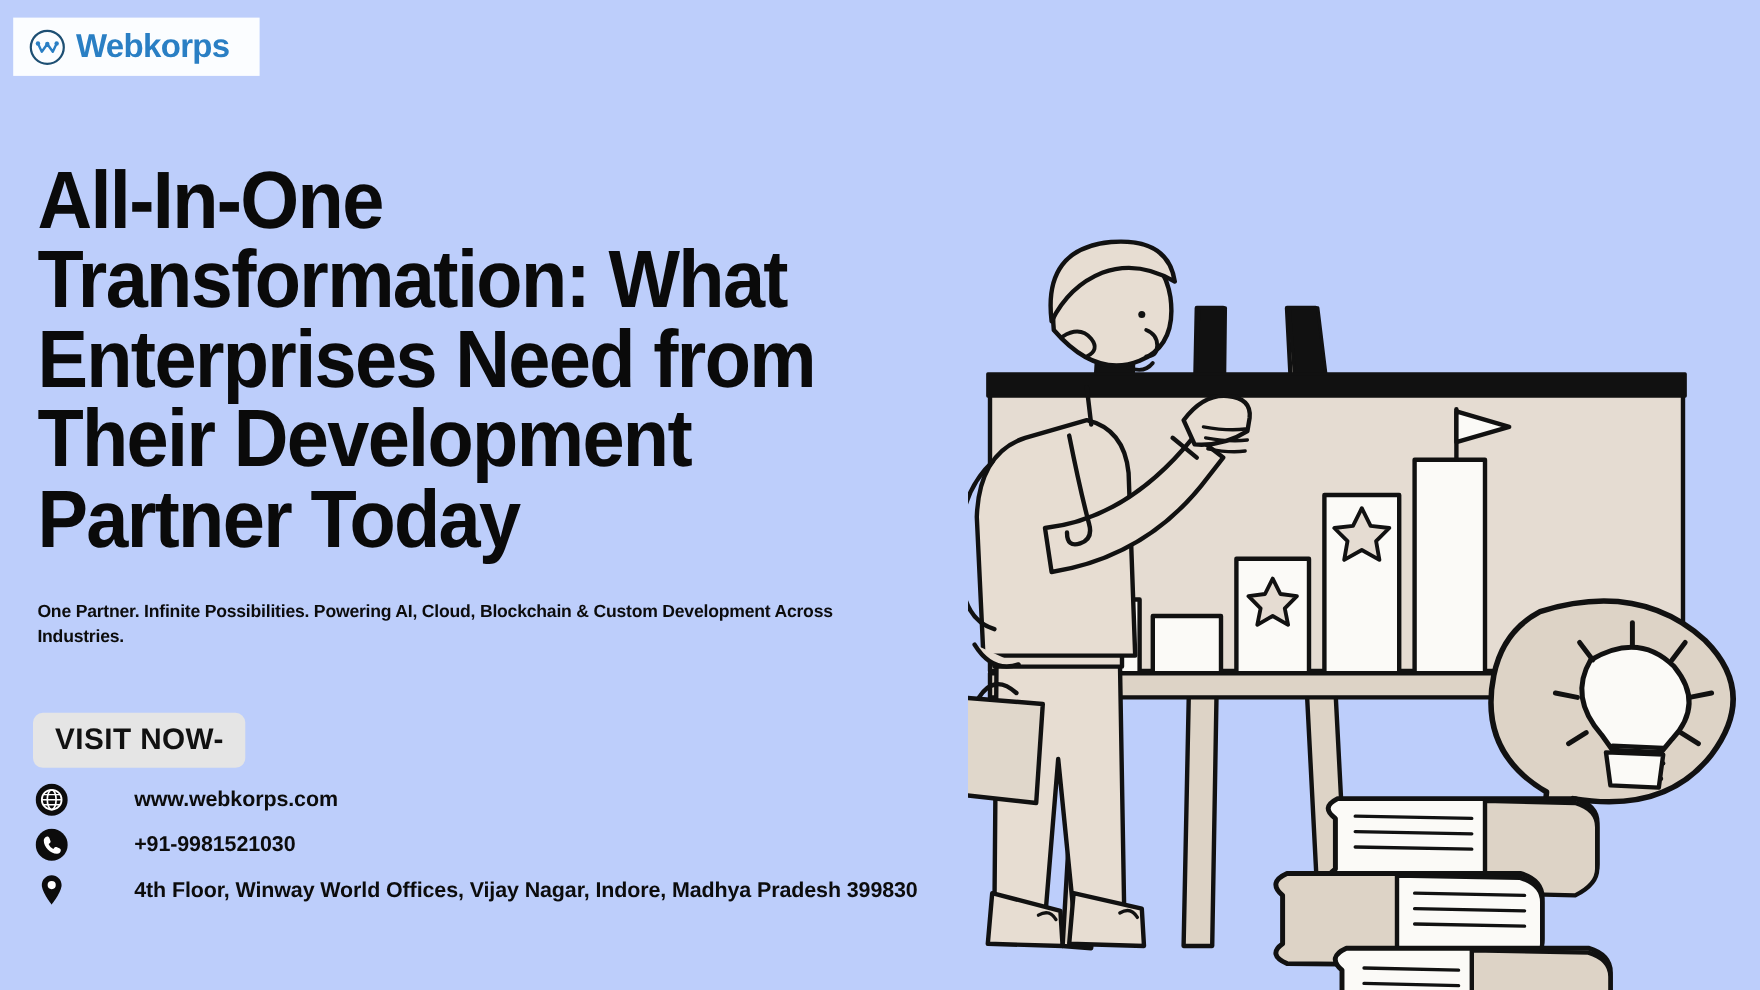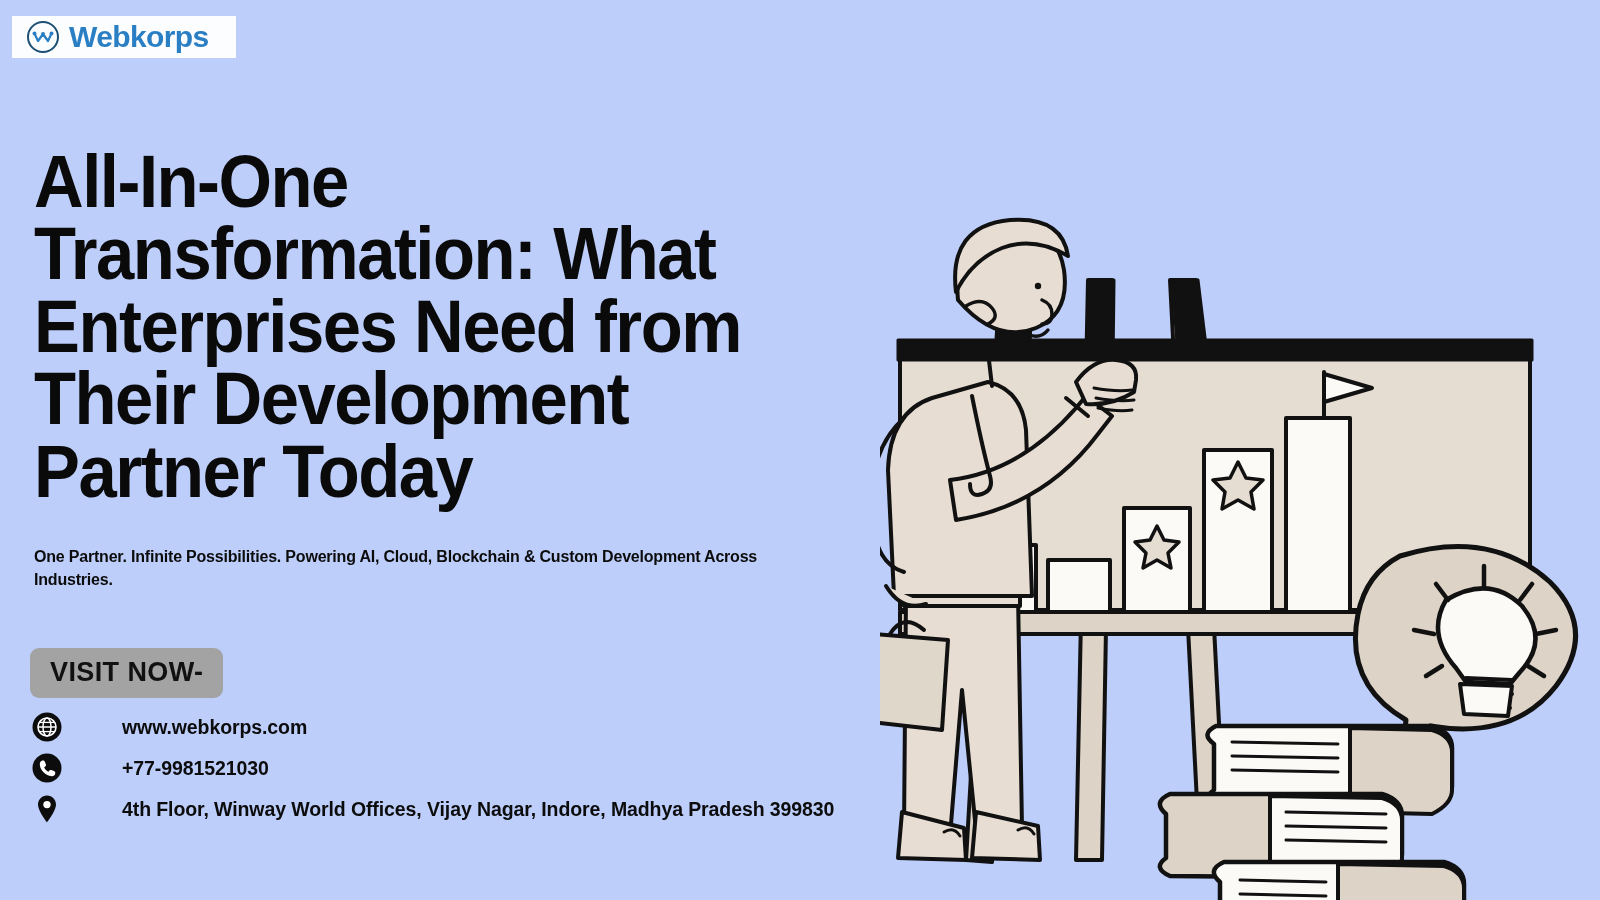--- a/index.html
+++ b/index.html
@@ -19,21 +19,21 @@
     background: #bdcefb;
     overflow: hidden;
   }
 
   
   #logo-box {
     position: absolute;
     left: 12px;
     top: 16px;
     width: 224px;
-    height: 42px;
+    height: 53px;
     background: #fbfdff;
     display: flex;
     align-items: center;
     gap: 9px;
     padding-left: 14px;
     box-sizing: border-box;
   }
   #logo-mark { flex: 0 0 auto; display:block; }
   #logo-text {
     font-size: 30px;
@@ -73,21 +73,21 @@
     color: #0c0c0c;
     line-height: 1.42;
     letter-spacing: -0.2px;
   }
 
   
   #visit-badge {
     position: absolute;
     left: 30px;
     top: 648px;
-    background: #a3a3a3;
+    background: #e5e5e5;
     border-radius: 9px;
     padding: 11px 20px 12px 20px;
     font-size: 27px;
     font-weight: bold;
     color: #111;
     letter-spacing: 0.4px;
     line-height: 1;
   }
 
   
@@ -163,21 +163,21 @@
         <line x1="7.6" y1="19.6" x2="22.4" y2="19.6" stroke="#ffffff" stroke-width="1.3"></line>
       </svg>
       <span class="contact-text">www.webkorps.com</span>
     </div>
 
     <div class="contact-row">
       <svg class="contact-icon" width="30" height="30" viewBox="0 0 30 30">
         <circle cx="15" cy="15" r="14.5" fill="#0c0c0c"></circle>
         <path d="M10.3 7.6c1.3-.3 2.2.2 2.6 1.3l1 2.6c.3.9 0 1.6-.8 2.1l-.9.6c.8 2 2.3 3.6 4.3 4.6l.7-1c.5-.8 1.2-1 2.1-.7l2.6 1c1.1.4 1.6 1.3 1.3 2.6-.3 1.4-1.5 2.4-3.2 2.5-5.9.3-12.3-6.1-12.2-12 0-1.8 1-3.2 2.5-3.6z" fill="#ffffff"></path>
       </svg>
-      <span class="contact-text">+77-9981521030</span>
+      <span class="contact-text">+91-9981521030</span>
     </div>
 
 
     <div class="contact-row">
       <svg class="contact-icon" width="30" height="30" viewBox="0 0 30 30">
         <path d="M15 1.6c-5 0-9 4-9 9 0 6.4 9 17.8 9 17.8s9-11.4 9-17.8c0-5-4-9-9-9z" fill="#0c0c0c"></path>
         <circle cx="15" cy="10.6" r="3.7" fill="#ffffff"></circle>
       </svg>
       <span class="contact-text">4th Floor, Winway World Offices, Vijay Nagar, Indore, Madhya Pradesh 399830</span>
     </div>

